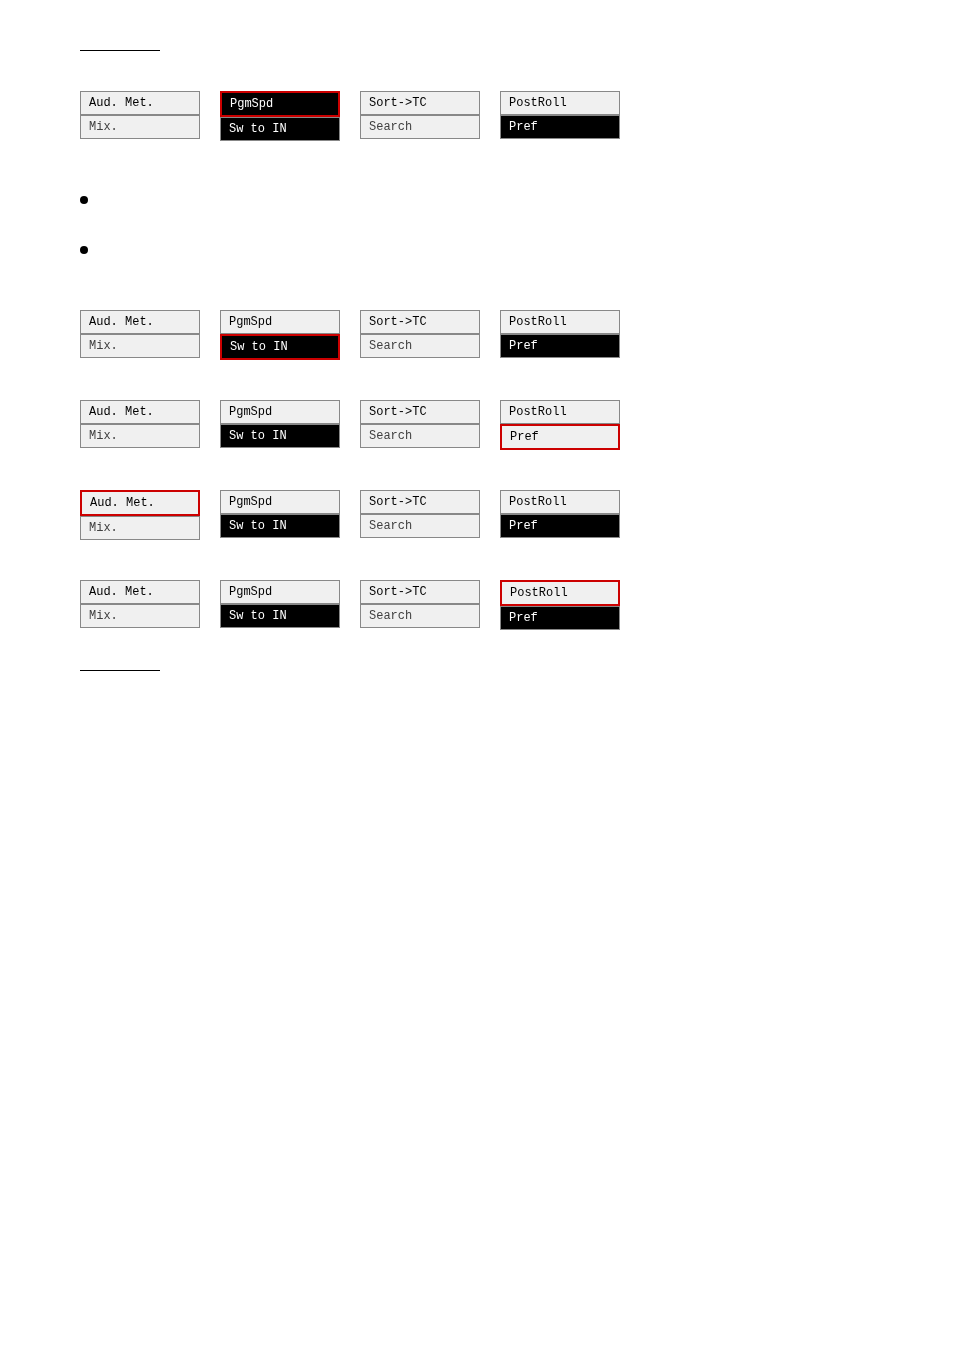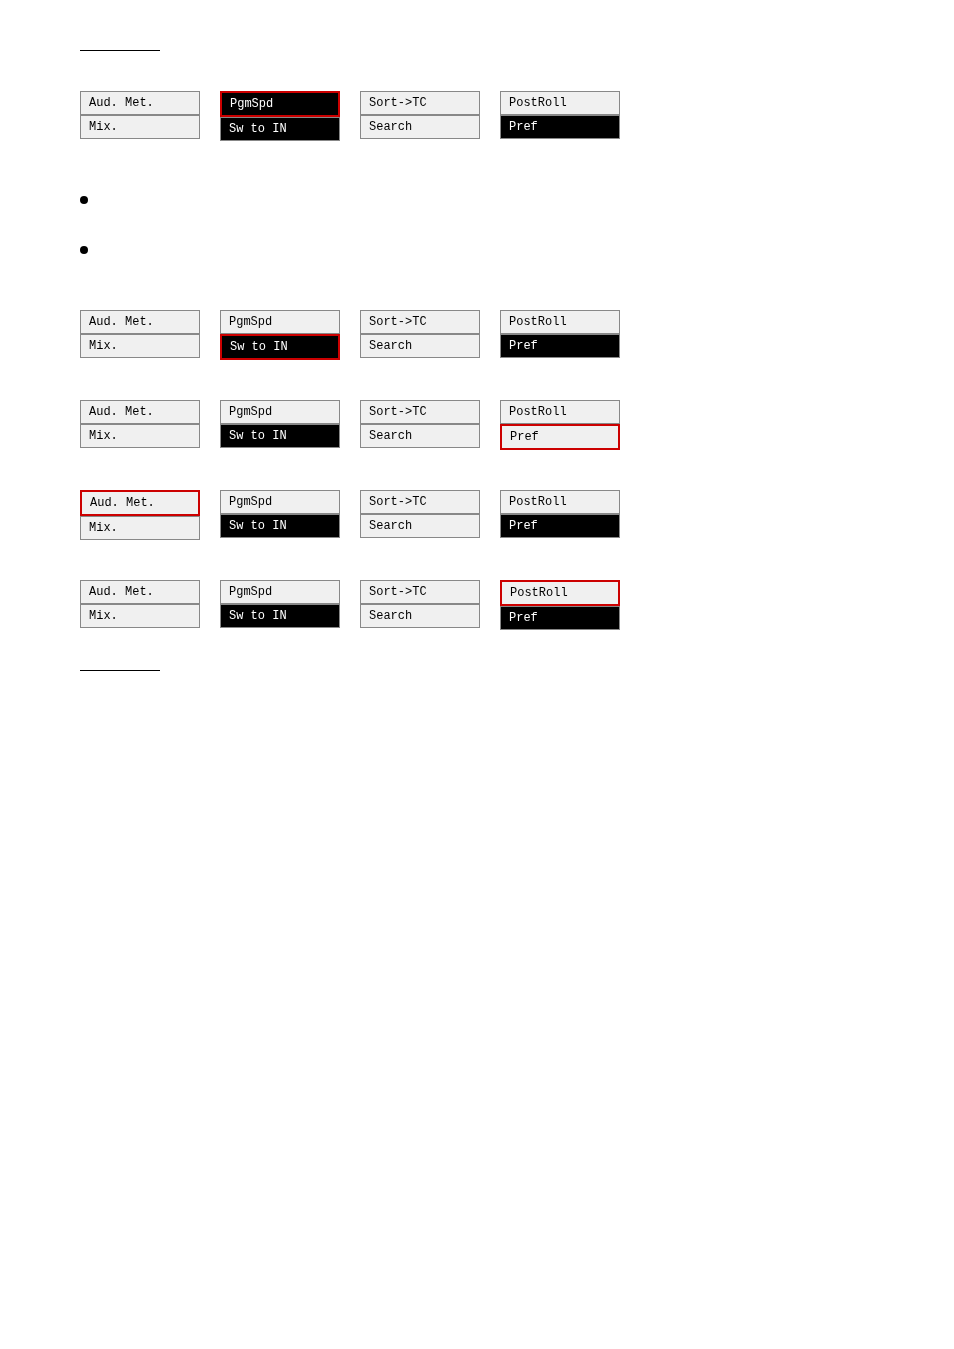--- a/index.html
+++ b/index.html
@@ -66,21 +66,21 @@
       text-align: left;
       min-height: 22px;
     }
 
     .btn-bottom {
       padding: 4px 8px;
       font-family: 'Courier New', Courier, monospace;
       font-size: 12px;
       border: 1px solid #888;
       background: #f0f0f0;
-      color: #000000;
+      color: #404040;
       text-align: left;
       min-height: 22px;
     }
 
     
     .bg-black {
       background: #000000 !important;
       color: #ffffff !important;
     }
 

